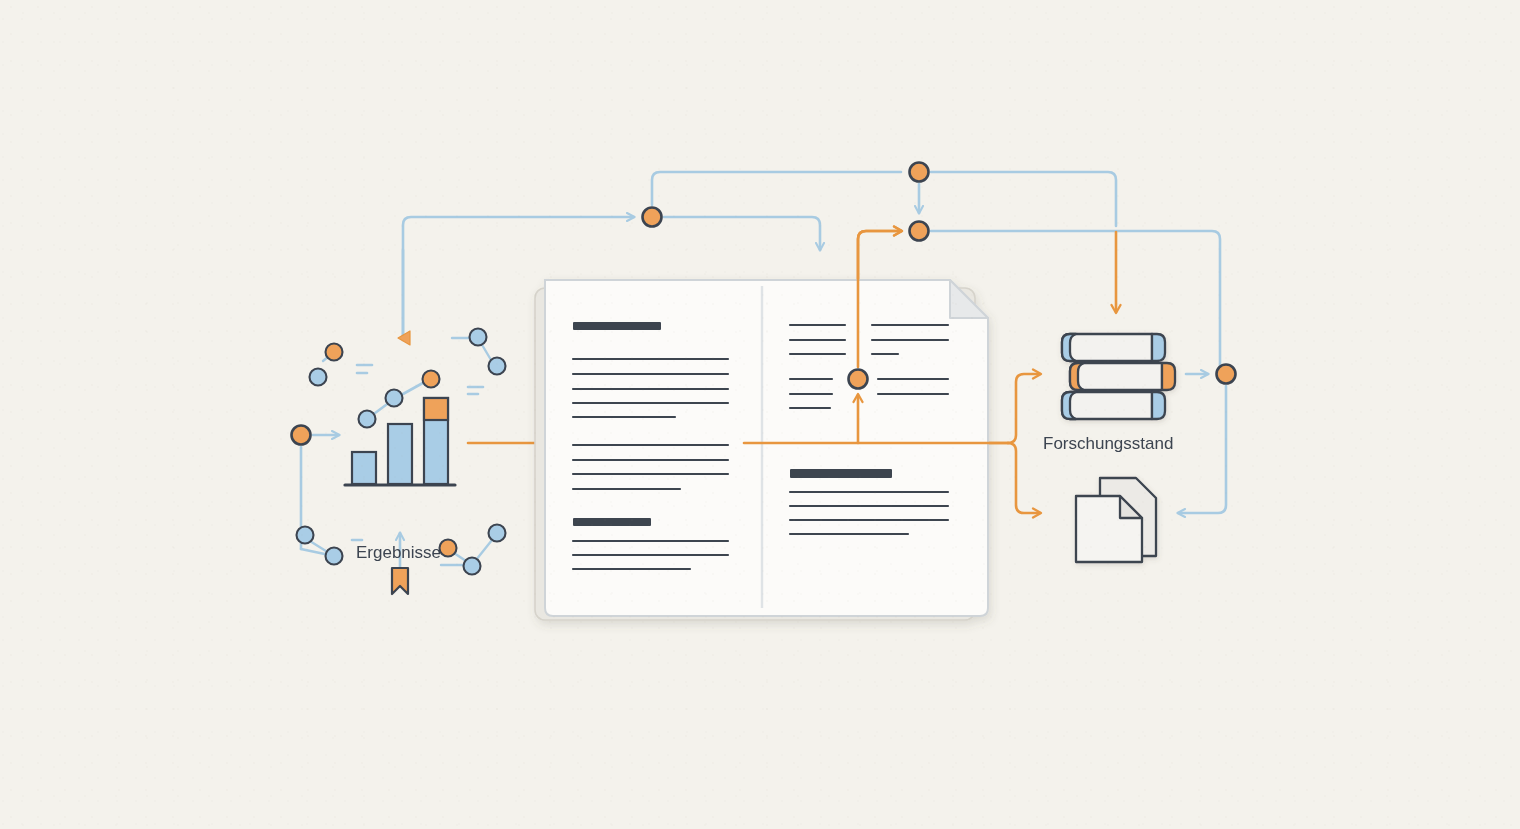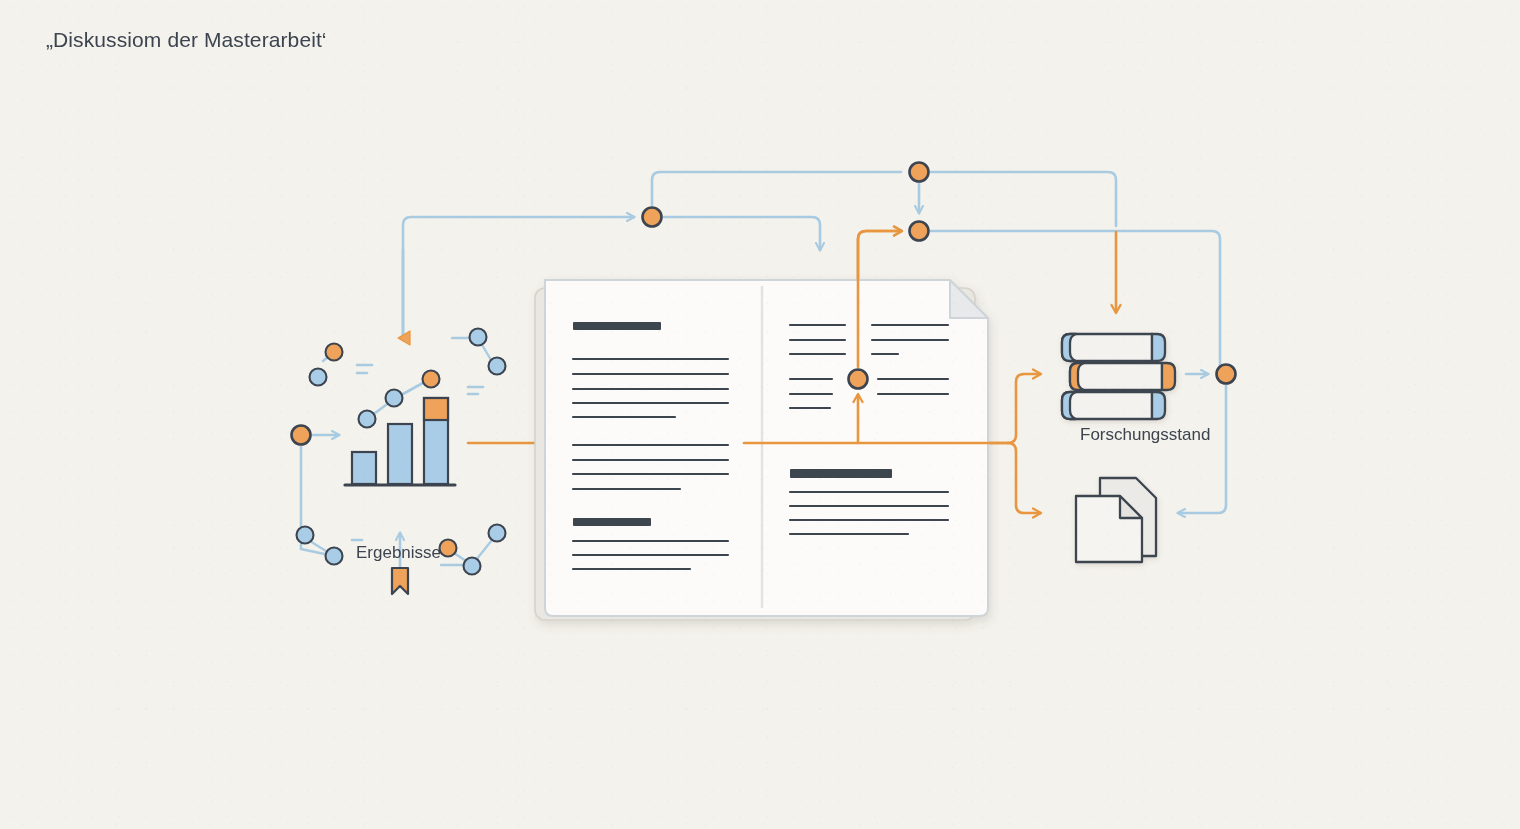--- a/index.html
+++ b/index.html
@@ -21,28 +21,27 @@
   #title{
     position:absolute;left:46px;top:28px;
     font-size:21px;color:#3c4450;letter-spacing:.1px;white-space:nowrap;
   }
   svg#art{position:absolute;left:0;top:0;width:1520px;height:829px;}
   .lbl{
     position:absolute;font-size:17px;color:#3c4450;white-space:nowrap;
     text-align:center;
   }
   #lbl-erg{left:356px;top:499px;margin-top:44px;}
-  #lbl-fors{left:1043px;top:425px;margin-left:37px;}
+  #lbl-fors{left:1043px;top:434px;}
 </style>
 </head>
 <body>
 
 <div id="stage">
 
-  <div id="title">„Diskussiom der Masterarbeit‘</div>
 
   <svg id="art" viewBox="0 0 1520 829" xmlns="http://www.w3.org/2000/svg">
     <defs>
       <marker id="ar-blue" markerWidth="11" markerHeight="11" refX="8.5" refY="5.5" orient="auto" markerUnits="userSpaceOnUse">
         <path d="M1.5,1.5 L9,5.5 L1.5,9.5" fill="none" stroke="#a8cbe2" stroke-width="2.1" stroke-linecap="round" stroke-linejoin="round"></path>
       </marker>
       <marker id="ar-org" markerWidth="13" markerHeight="13" refX="9" refY="6.5" orient="auto" markerUnits="userSpaceOnUse">
         <path d="M2,2 L10,6.5 L2,11" fill="none" stroke="#e8963f" stroke-width="2.3" stroke-linecap="round" stroke-linejoin="round"></path>
       </marker>
       <marker id="ar-org-solid" markerWidth="18" markerHeight="18" refX="8" refY="9" orient="auto" markerUnits="userSpaceOnUse">

